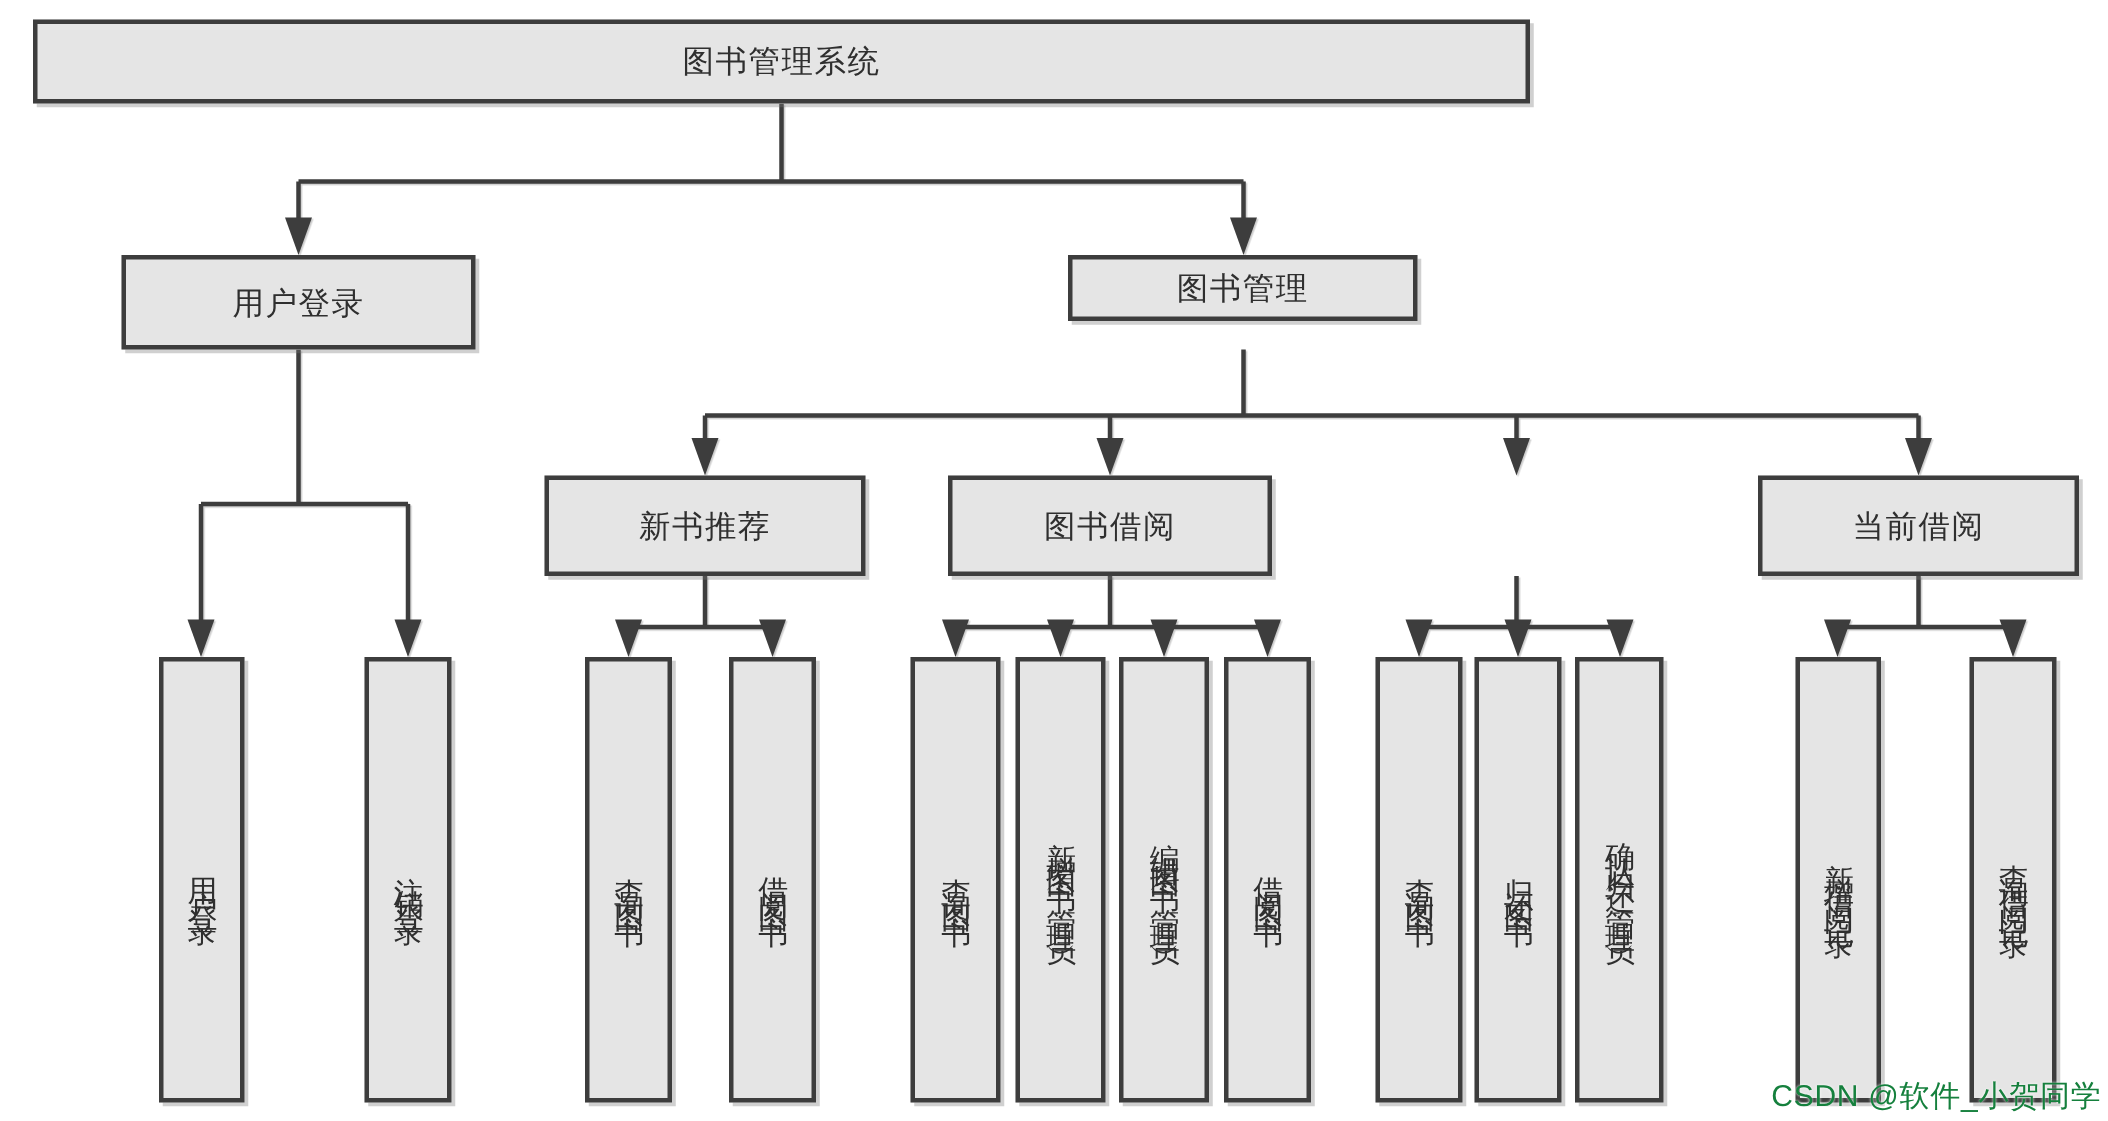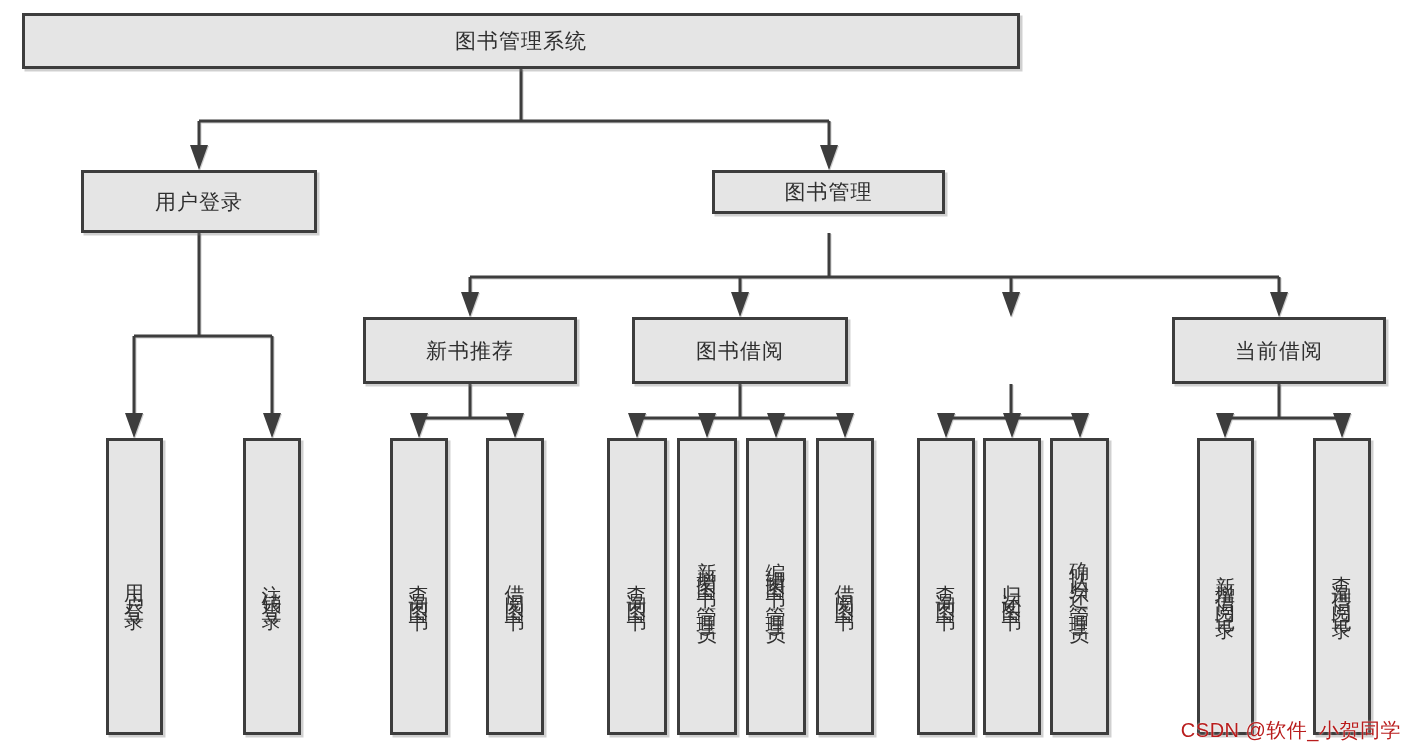--- a/index.html
+++ b/index.html
@@ -168,14 +168,14 @@
     <span class="vtext">确认归还（管理员）</span>
   </div>
 
   <div class="box leaf" style="left:1197px;width:57px">
     <span class="vtext">新增借阅记录</span>
   </div>
   <div class="box leaf" style="left:1313px;width:58px">
     <span class="vtext">查询借阅记录</span>
   </div>
 
-  <div class="watermark" style="color: #b91c1c;">CSDN @软件_小贺同学</div>
+  <div class="watermark" style="color: #15803d;">CSDN @软件_小贺同学</div>
 </div>
 
 </body></html>

